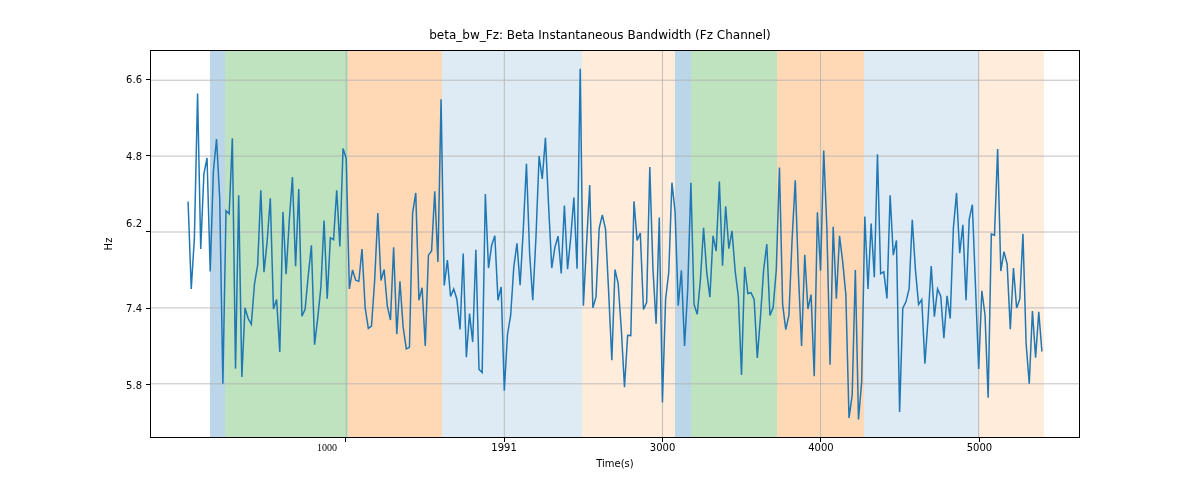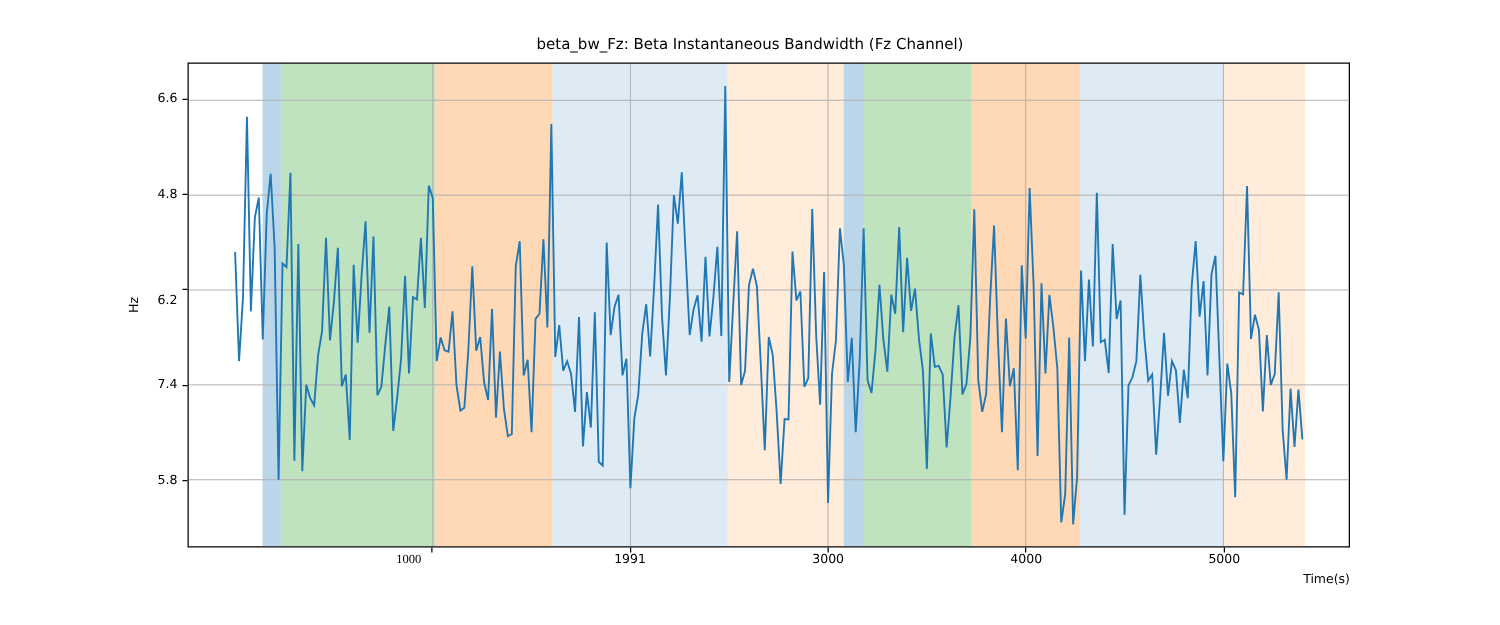--- a/index.html
+++ b/index.html
@@ -69,21 +69,21 @@
   }
   .ytick {
     left: 142px;
     transform: translate(-100%, -50%);
   }
   .xlabel {
     position: absolute;
     top: 458px;
     left: 150px;
     width: 930px;
-    text-align: right;
+    text-align: center;
     font-size: 10px;
   }
   .ylabel {
     position: absolute;
     left: 108px;
     top: 244px;
     transform: translate(-50%,-50%) rotate(-90deg);
     font-size: 10px;
   }
   .tickmark {
@@ -134,21 +134,21 @@
   <div id="xticklabels">
       <div class="xtick" style="left: 327px; font-family: Liberation Serif, serif;">1000</div>
       <div class="xtick" style="left: 504.078px;">1991</div>
       <div class="xtick" style="left: 662.538px;">3000</div>
       <div class="xtick" style="left: 820.998px;">4000</div>
       <div class="xtick" style="left: 979.457px;">5000</div>
     </div>
   <div id="yticklabels">
       <div class="ytick" style="top: 384.522px;">5.8</div>
       <div class="ytick" style="top: 308.234px;">7.4</div>
-      <div class="ytick" style="top: 241px;">6.2</div>
+      <div class="ytick" style="top: 223px;">6.2</div>
       <div class="ytick" style="top: 155.659px;">4.8</div>
       <div class="ytick" style="top: 79.3708px;">6.6</div>
     </div>
   <div id="xtickmarks">
       <div class="tickmark xtm" style="left: 345.119px;"></div>
       <div class="tickmark xtm" style="left: 503.578px;"></div>
       <div class="tickmark xtm" style="left: 662.038px;"></div>
       <div class="tickmark xtm" style="left: 820.498px;"></div>
       <div class="tickmark xtm" style="left: 978.957px;"></div>
     </div>

